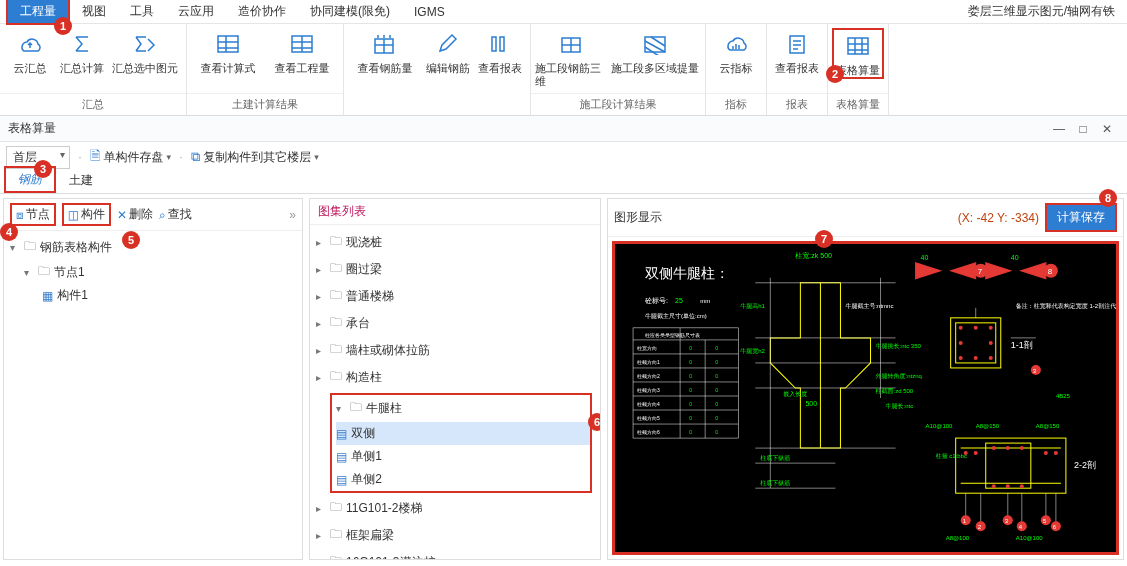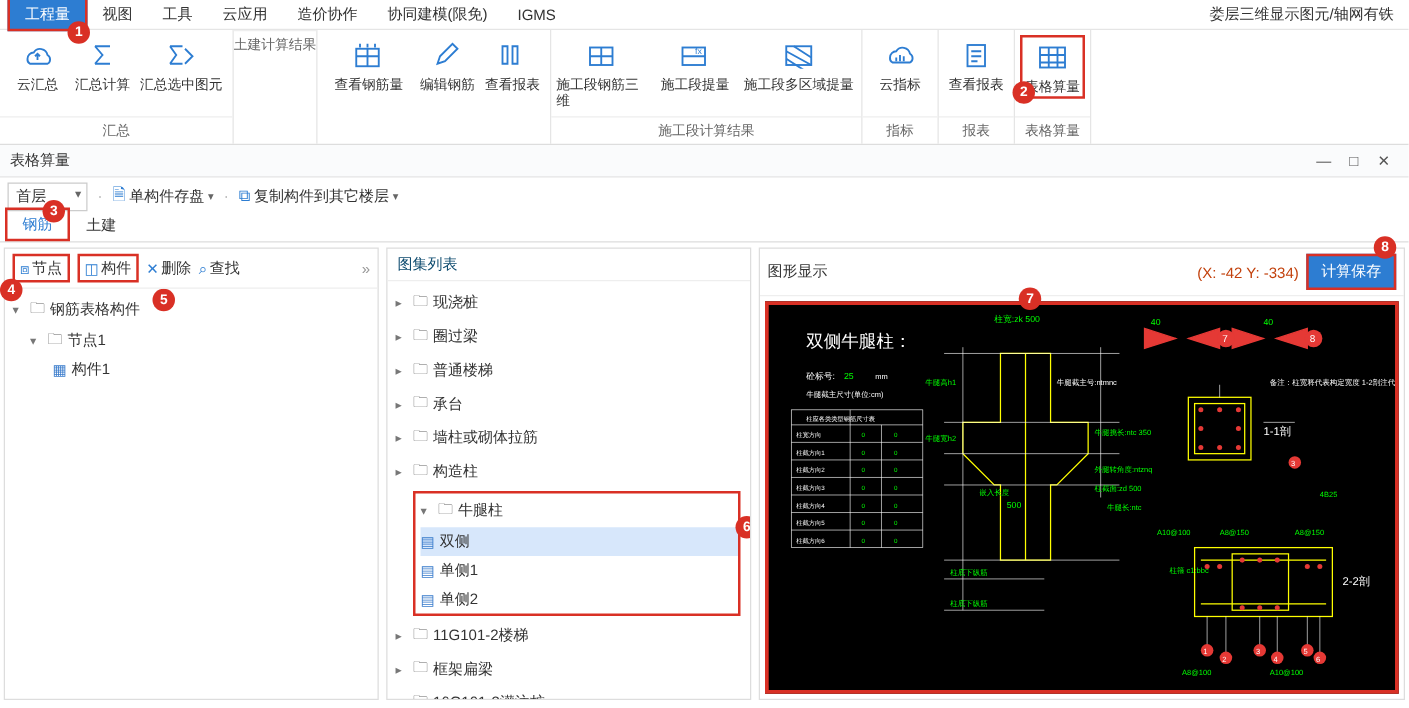--- a/index.html
+++ b/index.html
@@ -32,21 +32,21 @@
 .tbar { height: 30px; display: flex; align-items: center; padding: 0 6px; gap: 8px; }
 .tbar .combo { border: 1px solid #ccc; padding: 2px 32px 2px 6px; position: relative; }
 .tbar .combo::after { content: "▾"; position: absolute; right: 4px; top: 2px; font-size: 10px; color: #666; }
 .tbtn { display: flex; align-items: center; gap: 3px; cursor: pointer; color: #333; }
 .tbtn .gi { color: #2d7dd2; font-size: 13px; }
 
 
 .tabs { display: flex; border-bottom: 1px solid #ddd; padding-left: 4px; align-items: flex-end; height: 22px; }
 .tab { padding: 3px 12px; border: 1px solid transparent; cursor: pointer; position: relative; }
 .tab.active { color: #2d7dd2; border-bottom:1px solid #fff; }
-.tab.hl { border: 2px solid #d93025; }
+.tab.hl { border: 2px solid #d93025; font-style: italic; }
 
 
 .main { display: flex; height: 370px; }
 .panel { border: 1px solid #ddd; margin: 4px 3px; display: flex; flex-direction: column; }
 .panel.left { width: 300px; }
 .panel.mid { width: 292px; }
 .panel.right { flex: 1; }
 
 .toolrow { display: flex; align-items: center; gap: 6px; padding: 4px 6px; border-bottom: 1px solid #eee; }
 .toolrow .chip { display: flex; align-items: center; gap: 2px; cursor: pointer; }
@@ -55,21 +55,21 @@
 
 .tree { padding: 4px 6px; overflow: auto; font-size: 12px; }
 .tree .row { display: flex; align-items: center; gap: 4px; padding: 2px 0; cursor: pointer; }
 .tree .ind1 { padding-left: 14px; }
 .tree .ind2 { padding-left: 32px; }
 .tree .arrow { width: 10px; color: #777; font-size: 10px; }
 .tree .iconf { color: #666; }
 .tree .doc { color: #3a7ccc; }
 .tree .sel { background: #d7e7fb; }
 
-.hdr { padding: 4px 8px; color: #0c4a6e; border-bottom: 1px solid #eee; }
+.hdr { padding: 4px 8px; color: #be185d; border-bottom: 1px solid #eee; }
 
 .mid .tree .row { padding: 3px 0; }
 .mid .tree .group { border: 2px solid #d93025; position: relative; margin: 2px 2px 2px 14px; padding-left: 4px; }
 
 .right .topbar { display: flex; align-items: center; padding: 4px 6px; border-bottom: 1px solid #eee; }
 .right .topbar .spacer { flex: 1; }
 .coord { color: #c2410c; margin-right: 6px; }
 .calcbtn { background: #2d7dd2; color: #fff; border: 2px solid #d93025; padding: 4px 10px; cursor: pointer; position: relative; }
 
 .canvaswrap { flex: 1; border: 3px solid #d93025; margin: 4px; position: relative; background: #000; }
@@ -126,20 +126,40 @@
               <path d="M16 6l6 6-6 6"></path>
             </svg>
           </span>
         <span class="lbl">汇总选中图元</span>
       </div>
     </div>
     <div class="cap">汇总</div>
   </div>
 
   <div class="rgroup">
+    <div class="rbtns">
+      <div class="rbtn wide">
+        <span class="ico">
+            <svg width="26" height="22" class="svgico">
+              <rect x="3" y="3" width="20" height="16"></rect>
+              <path d="M3 9h20M3 15h20M11 3v16"></path>
+            </svg>
+          </span>
+        <span class="lbl">查看计算式</span>
+      </div>
+      <div class="rbtn wide">
+        <span class="ico">
+            <svg width="26" height="22" class="svgico">
+              <rect x="3" y="3" width="20" height="16"></rect>
+              <path d="M3 9h20M3 15h20M13 3v16"></path>
+            </svg>
+          </span>
+        <span class="lbl">查看工程量</span>
+      </div>
+    </div>
     <div class="cap">土建计算结果</div>
   </div>
 
   <div class="rgroup">
     <div class="rbtns">
       <div class="rbtn wide">
         <span class="ico">
             <svg width="26" height="22" class="svgico">
               <rect x="3" y="6" width="18" height="14"></rect>
               <path d="M3 12h18M12 6v14M6 2v3M12 2v3M18 2v3"></path>
@@ -169,30 +189,20 @@
   <div class="rgroup">
     <div class="rbtns">
       <div class="rbtn wide">
         <span class="ico">
             <svg width="26" height="22" class="svgico">
               <rect x="3" y="5" width="18" height="14"></rect>
               <path d="M3 12h18M12 5v14"></path>
             </svg>
           </span>
         <span class="lbl">施工段钢筋三维</span>
-      </div>
-      <div class="rbtn wide">
-        <span class="ico">
-            <svg width="26" height="22" class="svgico">
-              <rect x="3" y="5" width="18" height="14"></rect>
-              <path d="M3 12h18"></path>
-              <text x="13" y="10" font-size="7" fill="#2d7dd2" stroke="none">fx</text>
-            </svg>
-          </span>
-        <span class="lbl">施工段提量</span>
       </div>
       <div class="rbtn wide" style="width:92px;">
         <span class="ico">
             <svg width="26" height="22" class="svgico">
               <rect x="3" y="4" width="20" height="15"></rect>
               <path d="M3 8l20 11M3 14l14 9M9 4l14 9"></path>
             </svg>
           </span>
         <span class="lbl">施工段多区域提量</span>
       </div>

